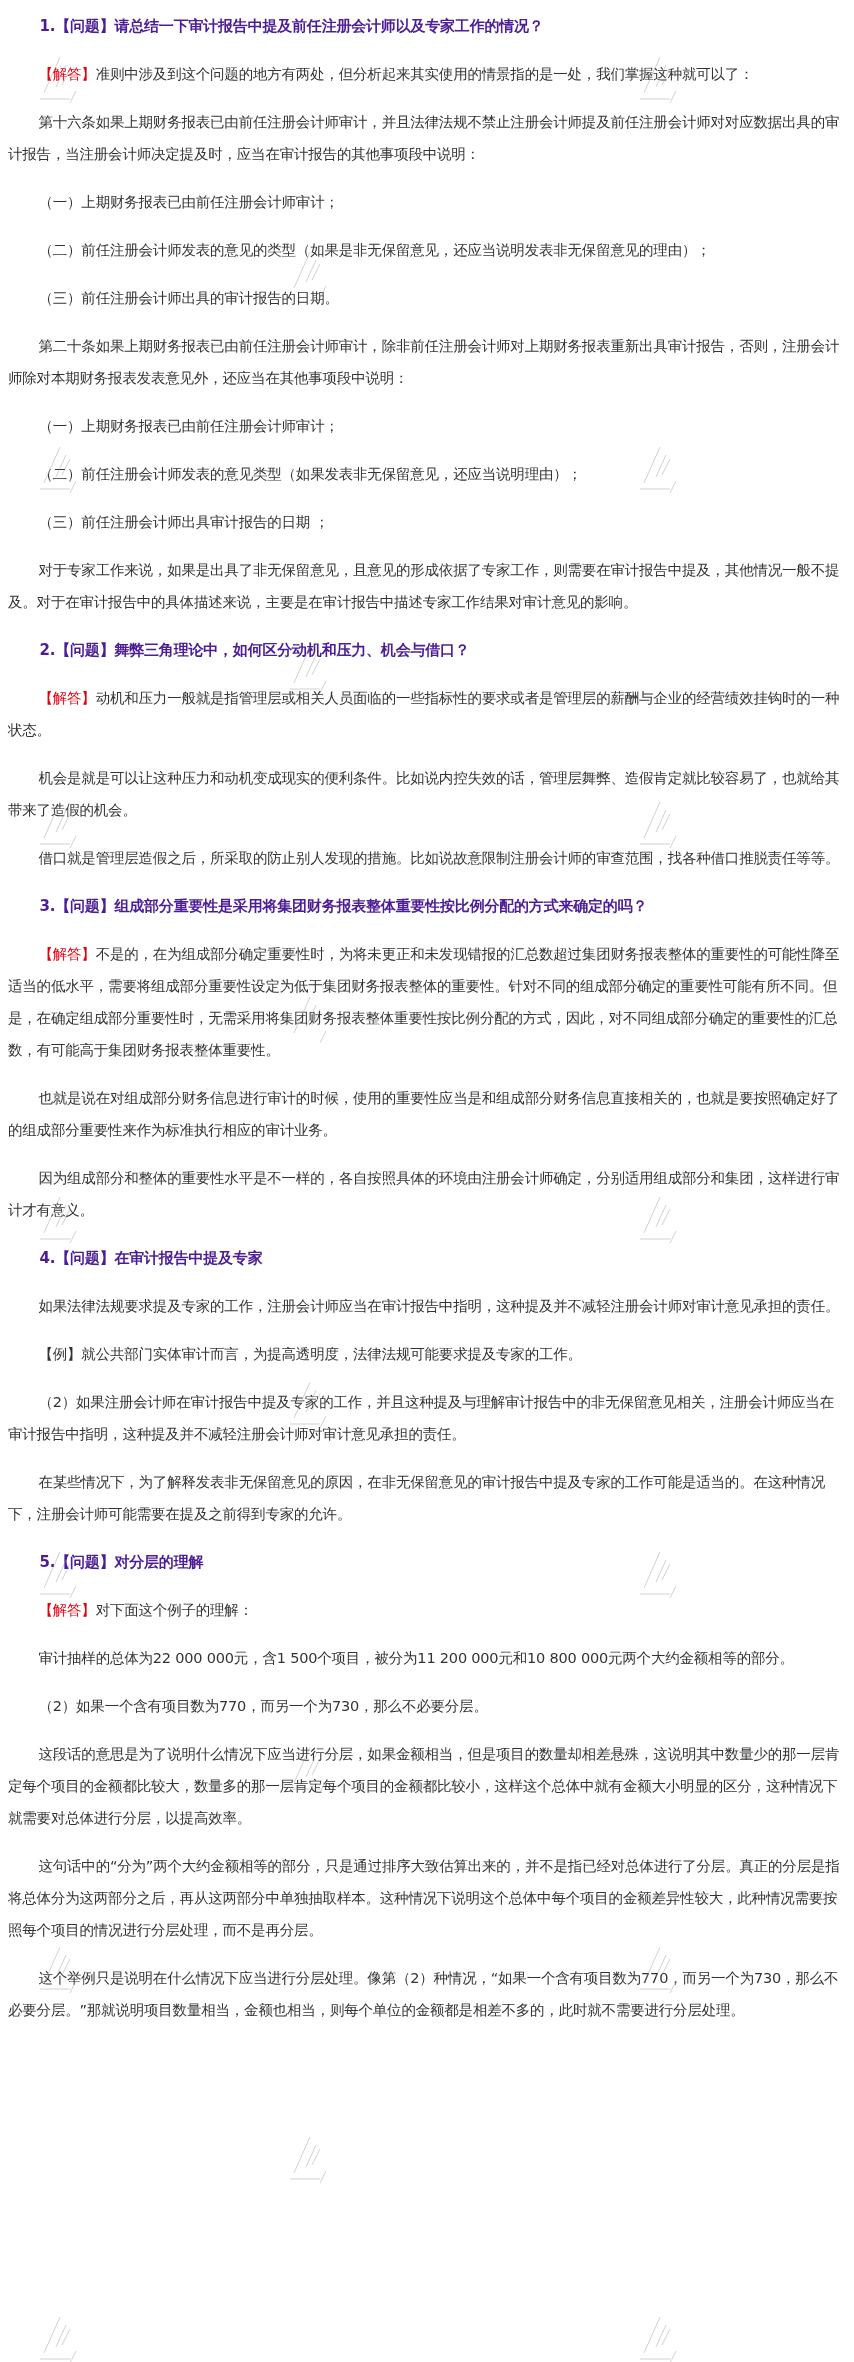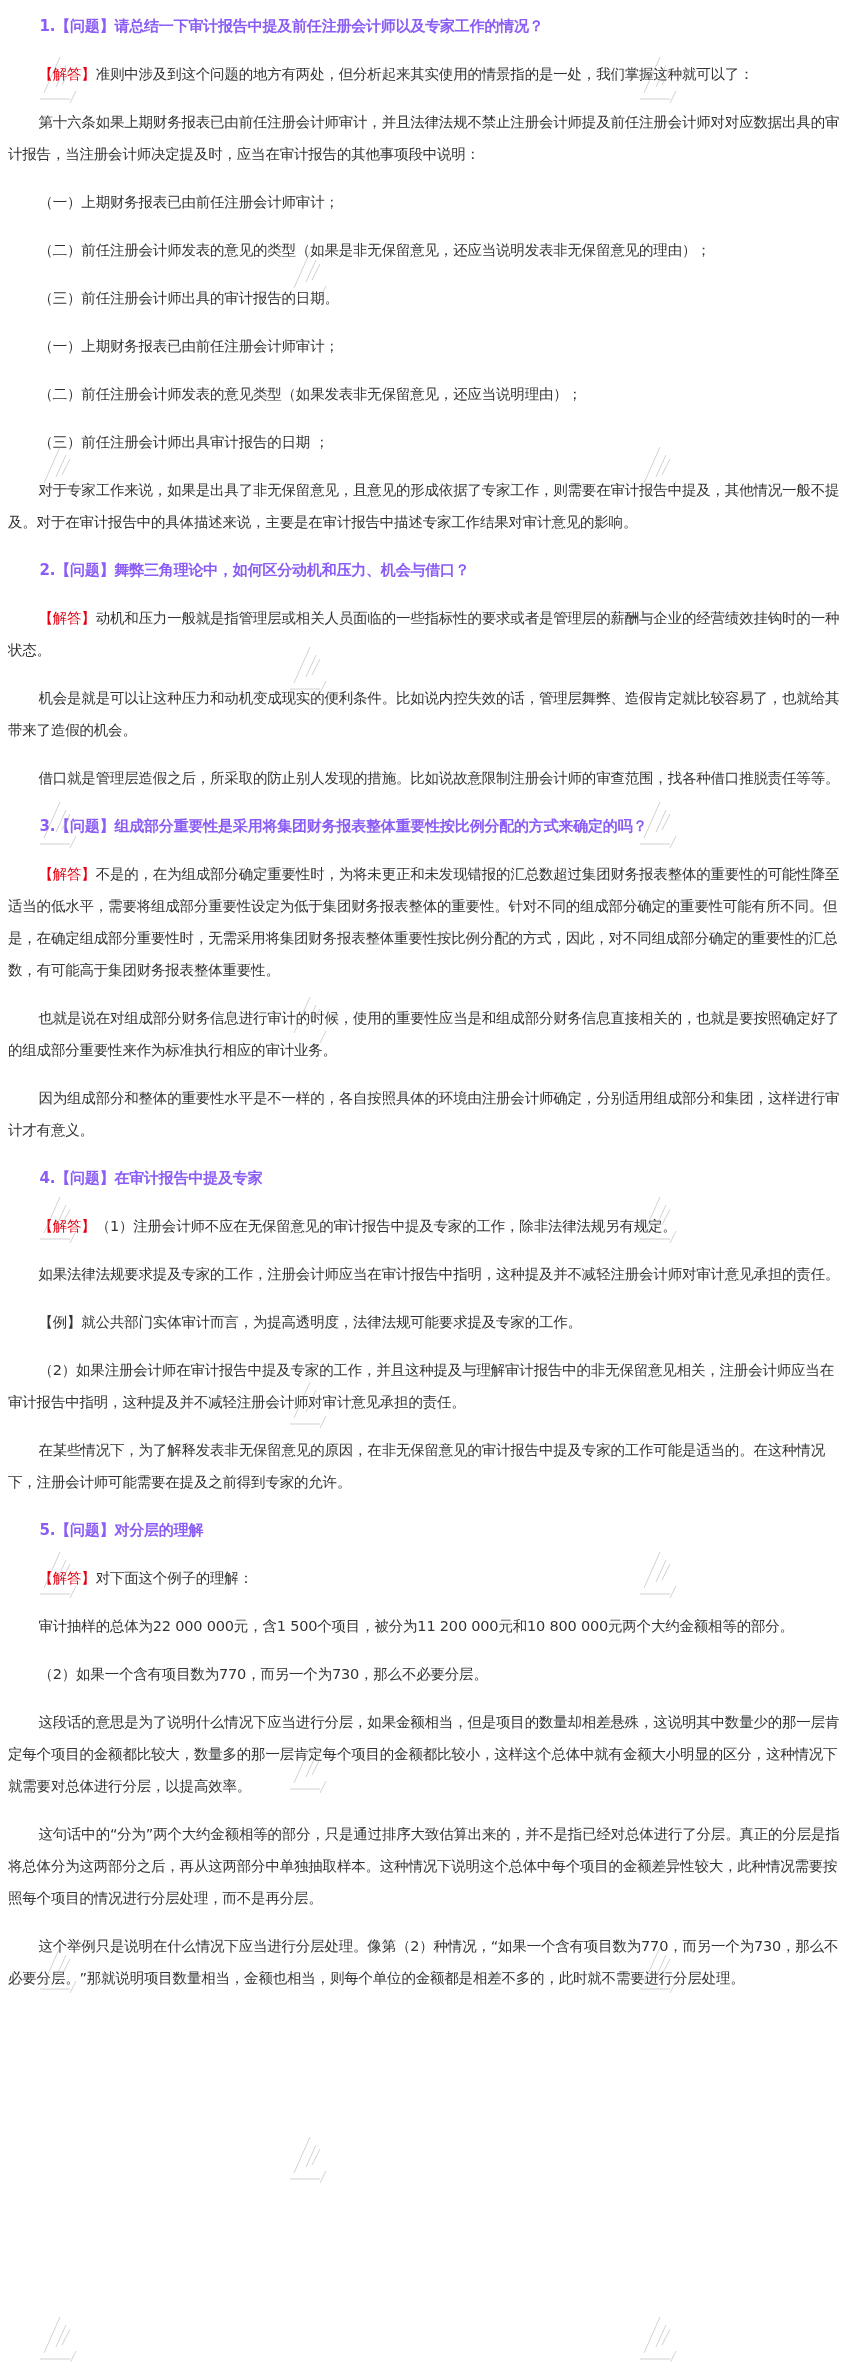--- a/index.html
+++ b/index.html
@@ -25,21 +25,21 @@
       margin: 0 0 16px 0;
       text-indent: 2.1em;
       letter-spacing: -0.2px;
       word-break: break-all;
     }
     .h {
       margin: 4px 0 16px 0;
       text-indent: 2.1em;
       font-weight: bold;
       font-size: 15px;
-      color: #8b5cf6;
+      color: #4c1d95;
       letter-spacing: -0.2px;
     }
     .ans {
       color: #e60012;
     }
     .watermark {
       position: absolute;
       pointer-events: none;
       opacity: 0.45;
     }
@@ -49,20 +49,21 @@
 
 <div class="doc">
 
   <section>
     <div class="h">1.【问题】请总结一下审计报告中提及前任注册会计师以及专家工作的情况？</div>
     <div class="p"><span class="ans">【解答】</span><span>准则中涉及到这个问题的地方有两处，但分析起来其实使用的情景指的是一处，我们掌握这种就可以了：</span></div>
     <div class="p">第十六条如果上期财务报表已由前任注册会计师审计，并且法律法规不禁止注册会计师提及前任注册会计师对对应数据出具的审计报告，当注册会计师决定提及时，应当在审计报告的其他事项段中说明：</div>
     <div class="p">（一）上期财务报表已由前任注册会计师审计；</div>
     <div class="p">（二）前任注册会计师发表的意见的类型（如果是非无保留意见，还应当说明发表非无保留意见的理由）；</div>
     <div class="p">（三）前任注册会计师出具的审计报告的日期。</div>
+    <div class="p">第二十条如果上期财务报表已由前任注册会计师审计，除非前任注册会计师对上期财务报表重新出具审计报告，否则，注册会计师除对本期财务报表发表意见外，还应当在其他事项段中说明：</div>
     <div class="p">（一）上期财务报表已由前任注册会计师审计；</div>
     <div class="p">（二）前任注册会计师发表的意见类型（如果发表非无保留意见，还应当说明理由）；</div>
     <div class="p">（三）前任注册会计师出具审计报告的日期 ；</div>
     <div class="p">对于专家工作来说，如果是出具了非无保留意见，且意见的形成依据了专家工作，则需要在审计报告中提及，其他情况一般不提及。对于在审计报告中的具体描述来说，主要是在审计报告中描述专家工作结果对审计意见的影响。</div>
   </section>
 
   <section>
     <div class="h">2.【问题】舞弊三角理论中，如何区分动机和压力、机会与借口？</div>
     <div class="p"><span class="ans">【解答】</span><span>动机和压力一般就是指管理层或相关人员面临的一些指标性的要求或者是管理层的薪酬与企业的经营绩效挂钩时的一种状态。</span></div>
     <div class="p">机会是就是可以让这种压力和动机变成现实的便利条件。比如说内控失效的话，管理层舞弊、造假肯定就比较容易了，也就给其带来了造假的机会。</div>
@@ -71,21 +72,20 @@
 
   <section>
     <div class="h">3.【问题】组成部分重要性是采用将集团财务报表整体重要性按比例分配的方式来确定的吗？</div>
     <div class="p"><span class="ans">【解答】</span><span>不是的，在为组成部分确定重要性时，为将未更正和未发现错报的汇总数超过集团财务报表整体的重要性的可能性降至适当的低水平，需要将组成部分重要性设定为低于集团财务报表整体的重要性。针对不同的组成部分确定的重要性可能有所不同。但是，在确定组成部分重要性时，无需采用将集团财务报表整体重要性按比例分配的方式，因此，对不同组成部分确定的重要性的汇总数，有可能高于集团财务报表整体重要性。</span></div>
     <div class="p">也就是说在对组成部分财务信息进行审计的时候，使用的重要性应当是和组成部分财务信息直接相关的，也就是要按照确定好了的组成部分重要性来作为标准执行相应的审计业务。</div>
     <div class="p">因为组成部分和整体的重要性水平是不一样的，各自按照具体的环境由注册会计师确定，分别适用组成部分和集团，这样进行审计才有意义。</div>
   </section>
 
   <section>
     <div class="h">4.【问题】在审计报告中提及专家</div>
-    <div class="p"><span class="ans">【解答】</span><span>（1）注册会计师不应在无保留意见的审计报告中提及专家的工作，除非法律法规另有规定。</span></div>
     <div class="p">如果法律法规要求提及专家的工作，注册会计师应当在审计报告中指明，这种提及并不减轻注册会计师对审计意见承担的责任。</div>
     <div class="p">【例】就公共部门实体审计而言，为提高透明度，法律法规可能要求提及专家的工作。</div>
     <div class="p">（2）如果注册会计师在审计报告中提及专家的工作，并且这种提及与理解审计报告中的非无保留意见相关，注册会计师应当在审计报告中指明，这种提及并不减轻注册会计师对审计意见承担的责任。</div>
     <div class="p">在某些情况下，为了解释发表非无保留意见的原因，在非无保留意见的审计报告中提及专家的工作可能是适当的。在这种情况下，注册会计师可能需要在提及之前得到专家的允许。</div>
   </section>
 
   <section>
     <div class="h">5.【问题】对分层的理解</div>
     <div class="p"><span class="ans">【解答】</span><span>对下面这个例子的理解：</span></div>
     <div class="p">审计抽样的总体为22 000 000元，含1 500个项目，被分为11 200 000元和10 800 000元两个大约金额相等的部分。</div>

